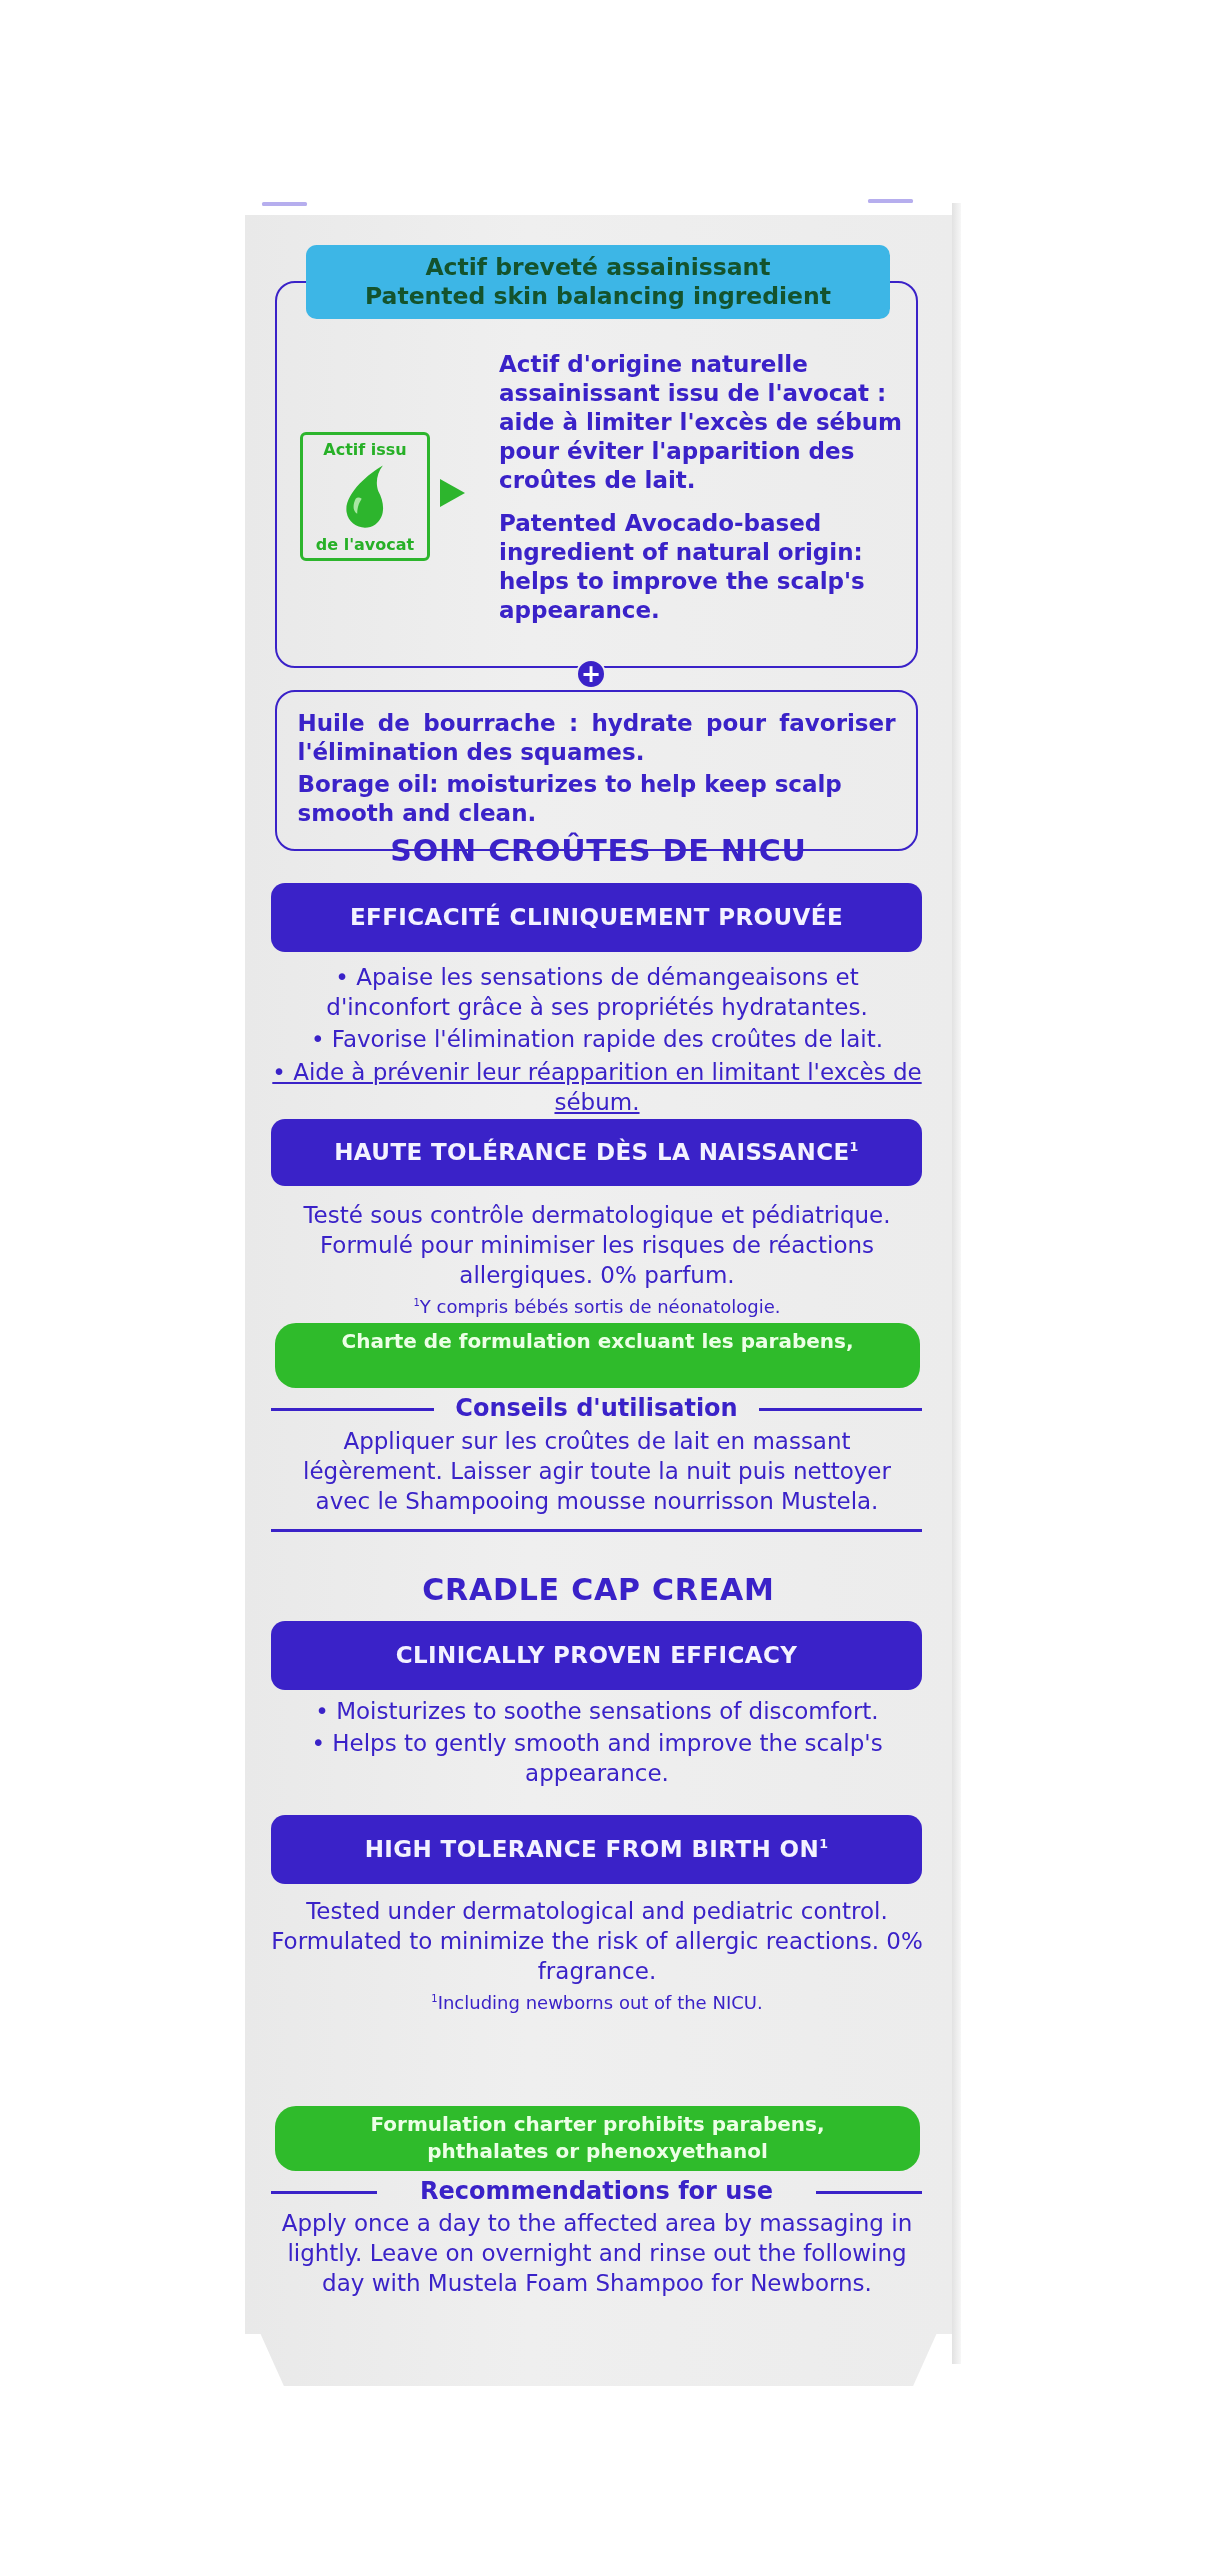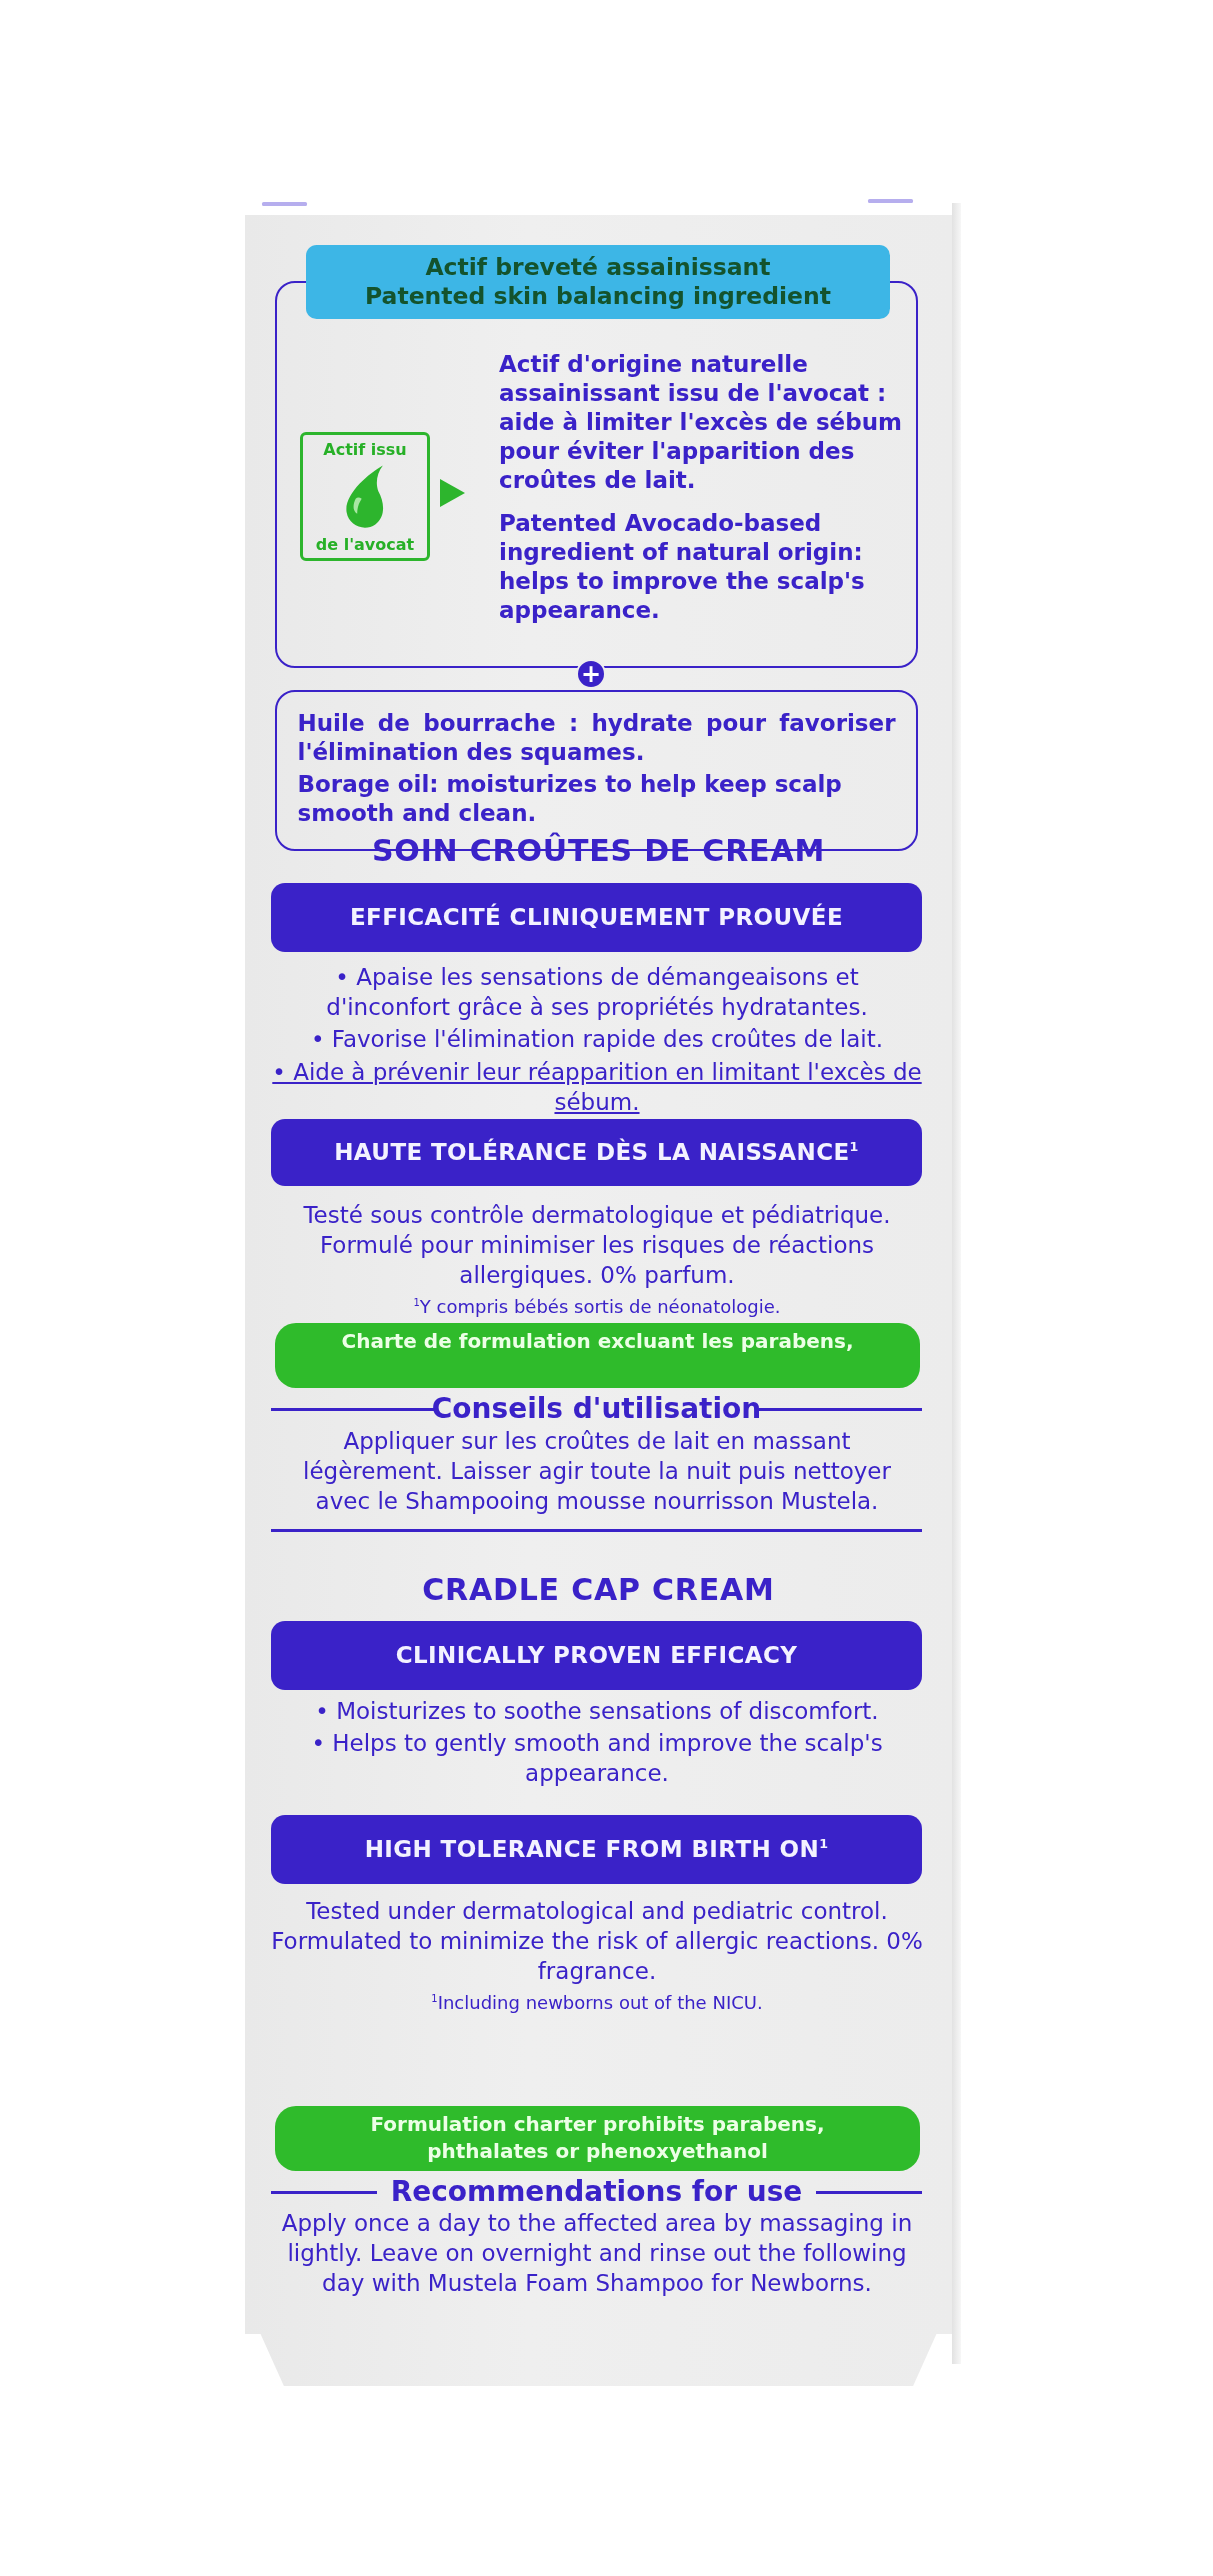--- a/index.html
+++ b/index.html
@@ -63,21 +63,21 @@
   }
   .green-bar {
     position:absolute; left:275px; width:645px; height:65px; background:#2fbb2b; border-radius:21px;
     color:#ecffe6; font-weight:bold; font-size:20px; text-align:center; line-height:27px; padding-top:5.3px; box-sizing:border-box;
   }
   .body-text { position:absolute; left:262px; width:670px; text-align:center; font-size:23px; line-height:30px; color:#3a22c8; }
   .body-text p { margin:0 0 2.3px 0; }
   .foot { font-size:18px; line-height:23px; margin-top:4.5px !important; }
   .rule-title { position:absolute; left:271px; width:651px; height:33px; }
   .rule-title .line { position:absolute; top:16px; height:3px; background:#3a22c8; }
-  .rule-title .lbl { position:absolute; left:0; right:0; text-align:center; font-weight:bold; font-size:28px; line-height:33px; }
+  .rule-title .lbl { position:absolute; left:0; right:0; text-align:center; font-weight:bold; font-size:24px; line-height:33px; }
   .rule-full { position:absolute; left:271px; width:651px; height:3px; background:#3a22c8; }
   sup { font-size:.55em; vertical-align:super; line-height:0; }
 </style>
 </head>
 <body>
 
 <div class="top-lip" style="left:262px;width:45px;"></div>
 <div class="top-lip" style="left:868px;width:45px;top:199px;"></div>
 <div class="box-shade-right"></div>
 
@@ -104,21 +104,21 @@
   <p>Patented Avocado-based ingredient of natural origin: helps to improve the scalp's appearance.</p>
 </div>
 
 <div class="plus-circle">+</div>
 
 <div class="borage-frame">
   <p class="justify">Huile de bourrache : hydrate pour favoriser l'élimination des squames.</p>
   <p>Borage oil: moisturizes to help keep scalp smooth and clean.</p>
 </div>
 
-<div class="section-title" style="top:833px;">SOIN CROÛTES DE CREAM</div>
+<div class="section-title" style="top:833px;">SOIN CROÛTES DE NICU</div>
 
 <div class="purple-bar" style="top:883px;">EFFICACITÉ CLINIQUEMENT PROUVÉE</div>
 
 <div class="body-text" style="top:962px;">
   <p style="padding:0 38px;">• Apaise les sensations de démangeaisons et d'inconfort grâce à ses propriétés hydratantes.</p>
   <p>• Favorise l'élimination rapide des croûtes de lait.</p>
   <p style="padding:0 7.6px;text-decoration:underline;">• Aide à prévenir leur réapparition en limitant l'excès de sébum.</p>
 </div>
 
 <div class="purple-bar" style="top:1119px;height:67px;line-height:67px;">

